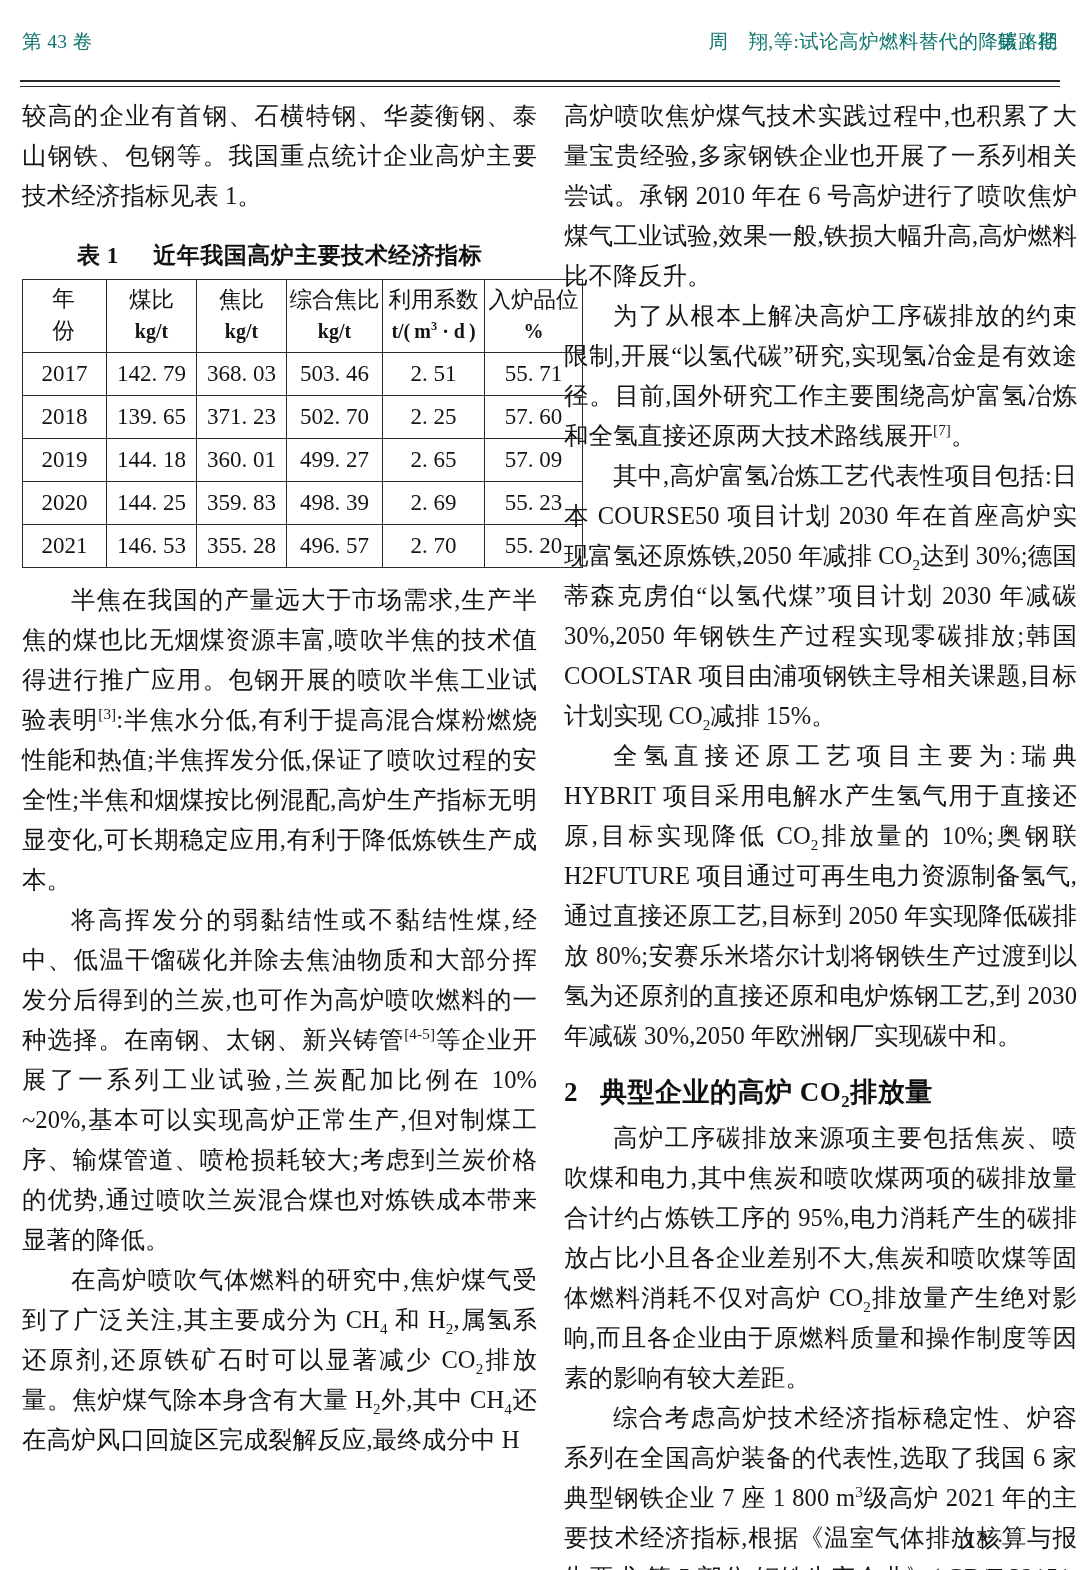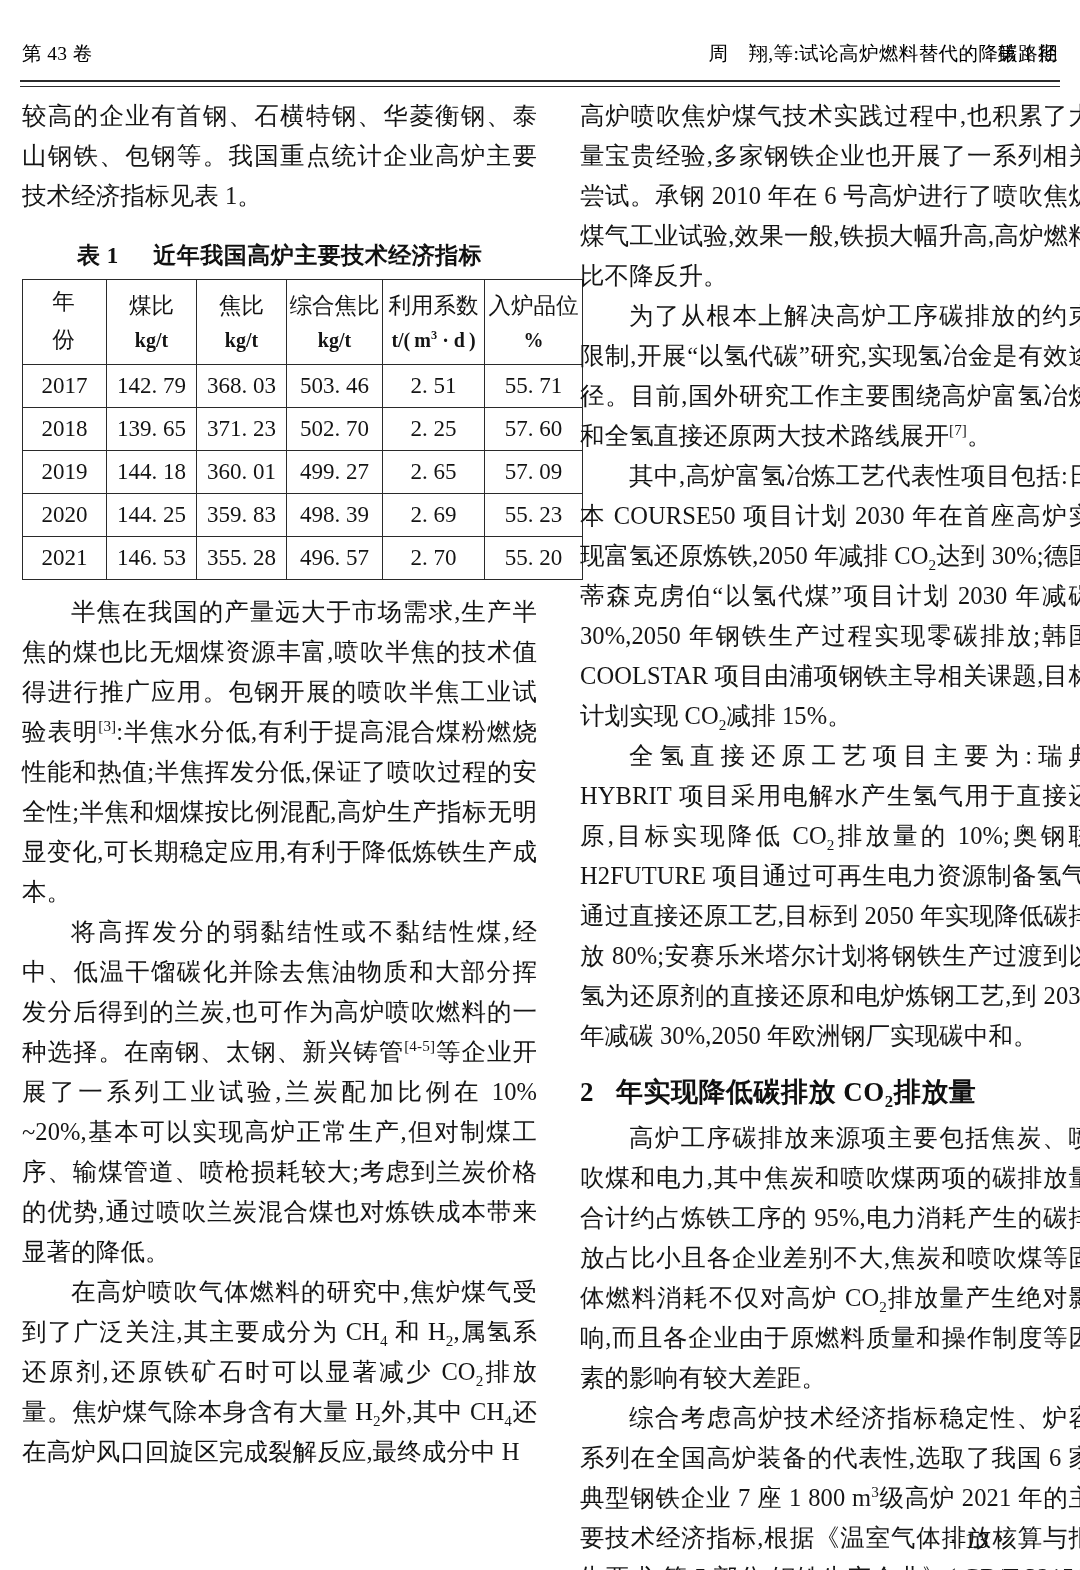--- a/index.html
+++ b/index.html
@@ -19,30 +19,30 @@
     position: relative;
     width: 1080px;
     height: 1570px;
     box-sizing: border-box;
     padding: 0;
   }
 
   
   .running-head {
     position: absolute;
-    top: 40px;
+    top: 28px;
     left: 22px;
     right: 22px;
     height: 36px;
     display: flex;
     align-items: flex-start;
     justify-content: space-between;
     font-size: 19.5px;
     letter-spacing: 0.4px;
-    color: #000000;
+    color: #0f766e;
   }
   .running-head .rh-center {
     position: absolute;
     left: 0; right: 0;
     text-align: right;
     font-size: 19.5px;
   }
   .rh-left, .rh-right { position: relative; z-index: 2; }
 
   .head-rule {
@@ -56,21 +56,21 @@
   }
 
   
   .columns {
     position: absolute;
     top: 96px;
     left: 22px;
     right: 18px;
     bottom: 60px;
     display: flex;
-    gap: 43px;
+    gap: 27px;
   }
   .col {
     width: 515px;
     flex: 0 0 515px;
   }
   .col.right { width: 513px; flex: 0 0 513px; }
 
   p.para {
     margin: 0;
     font-size: 24.5px;
@@ -110,21 +110,21 @@
     padding: 2px 0;
     font-weight: normal;
     line-height: 30px;
     color: #141414;
   }
   table.tbl1 thead th {
     padding: 3px 2px 5px 2px;
     vertical-align: middle;
     font-size: 22.5px;
   }
-  table.tbl1 thead .hdr-top { display: block; line-height: 38px; }
+  table.tbl1 thead .hdr-top { display: block; line-height: 32px; }
   table.tbl1 thead .hdr-bot { display: block; line-height: 30px; font-size: 20px; font-weight: bold;}
   table.tbl1 thead th.year-th {
     font-size: 22.5px;
     letter-spacing: 6px;
     padding-left: 6px;
   }
   table.tbl1 tbody td { height: 38px; font-size: 23px; }
   col.c0 { width: 84px; }
   col.c1 { width: 90px; }
   col.c2 { width: 90px; }
@@ -278,21 +278,21 @@
       <p class="para">高炉喷吹焦炉煤气技术实践过程中,也积累了大量宝贵经验,多家钢铁企业也开展了一系列相关尝试。承钢 2010 年在 6 号高炉进行了喷吹焦炉煤气工业试验,效果一般,铁损大幅升高,高炉燃料比不降反升。</p>
 
       <p class="para indent"><span>为了从根本上解决高炉工序碳排放的约束限制,开展“以氢代碳”研究,实现氢冶金是有效途径。目前,国外研究工作主要围绕高炉富氢冶炼和全氢直接还原两大技术路线展开</span><sup>[7]</sup><span>。</span></p>
 
       <p class="para indent"><span>其中,高炉富氢冶炼工艺代表性项目包括:日本 COURSE50 项目计划 2030 年在首座高炉实现富氢还原炼铁,2050 年减排 CO</span><sub>2</sub><span>达到 30%;德国蒂森克虏伯“以氢代煤”项目计划 2030 年减碳 30%,2050 年钢铁生产过程实现零碳排放;韩国 COOLSTAR 项目由浦项钢铁主导相关课题,目标计划实现 CO</span><sub>2</sub><span>减排 15%。</span></p>
 
       <p class="para indent"><span>全氢直接还原工艺项目主要为:瑞典 HYBRIT 项目采用电解水产生氢气用于直接还原,目标实现降低 CO</span><sub>2</sub><span>排放量的 10%;奥钢联 H2FUTURE 项目通过可再生电力资源制备氢气,通过直接还原工艺,目标到 2050 年实现降低碳排放 80%;安赛乐米塔尔计划将钢铁生产过渡到以氢为还原剂的直接还原和电炉炼钢工艺,到 2030 年减碳 30%,2050 年欧洲钢厂实现碳中和。</span></p>
 
       <h2 class="sec">
         <span class="secnum">2</span>
-        <span><span>年实现降低碳排放 CO</span><sub>2</sub><span>排放量</span></span>
+        <span><span>典型企业的高炉 CO</span><sub>2</sub><span>排放量</span></span>
       </h2>
 
       <p class="para indent"><span>高炉工序碳排放来源项主要包括焦炭、喷吹煤和电力,其中焦炭和喷吹煤两项的碳排放量合计约占炼铁工序的 95%,电力消耗产生的碳排放占比小且各企业差别不大,焦炭和喷吹煤等固体燃料消耗不仅对高炉 CO</span><sub>2</sub><span>排放量产生绝对影响,而且各企业由于原燃料质量和操作制度等因素的影响有较大差距。</span></p>
 
       <p class="para indent"><span>综合考虑高炉技术经济指标稳定性、炉容系列在全国高炉装备的代表性,选取了我国 6 家典型钢铁企业 7 座 1 800 m</span><sup>3</sup><span>级高炉 2021 年的主要技术经济指标,根据《温室气体排放核算与报告要求 第 5 部分:钢铁生产企业》( GB/T 32151. 5—2015) 相关标准,计算高炉 CO</span></p>
 
     </div>
   </div>
 
   <div class="folio right-align">

